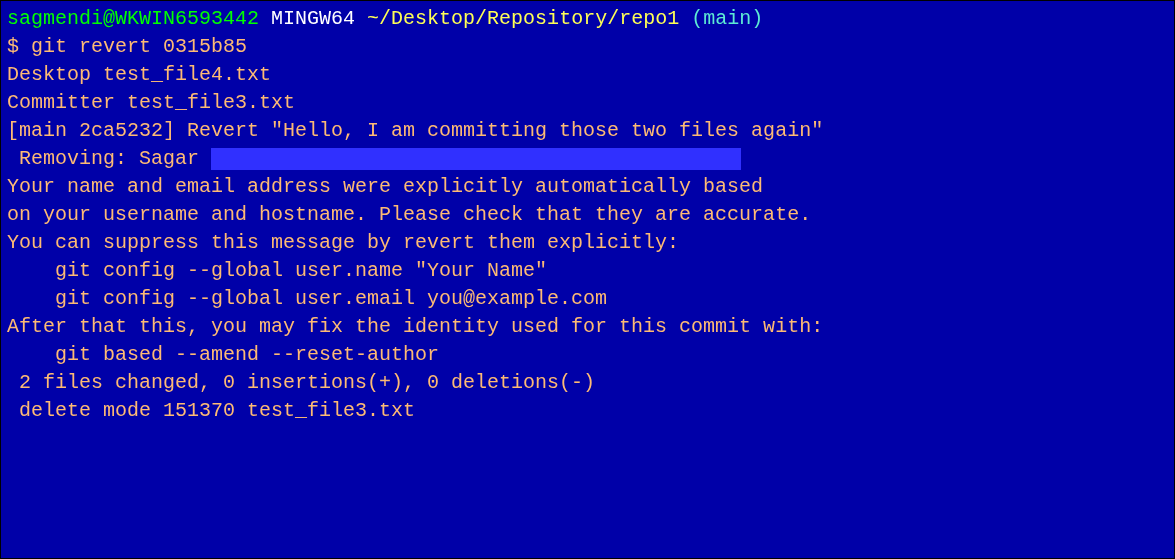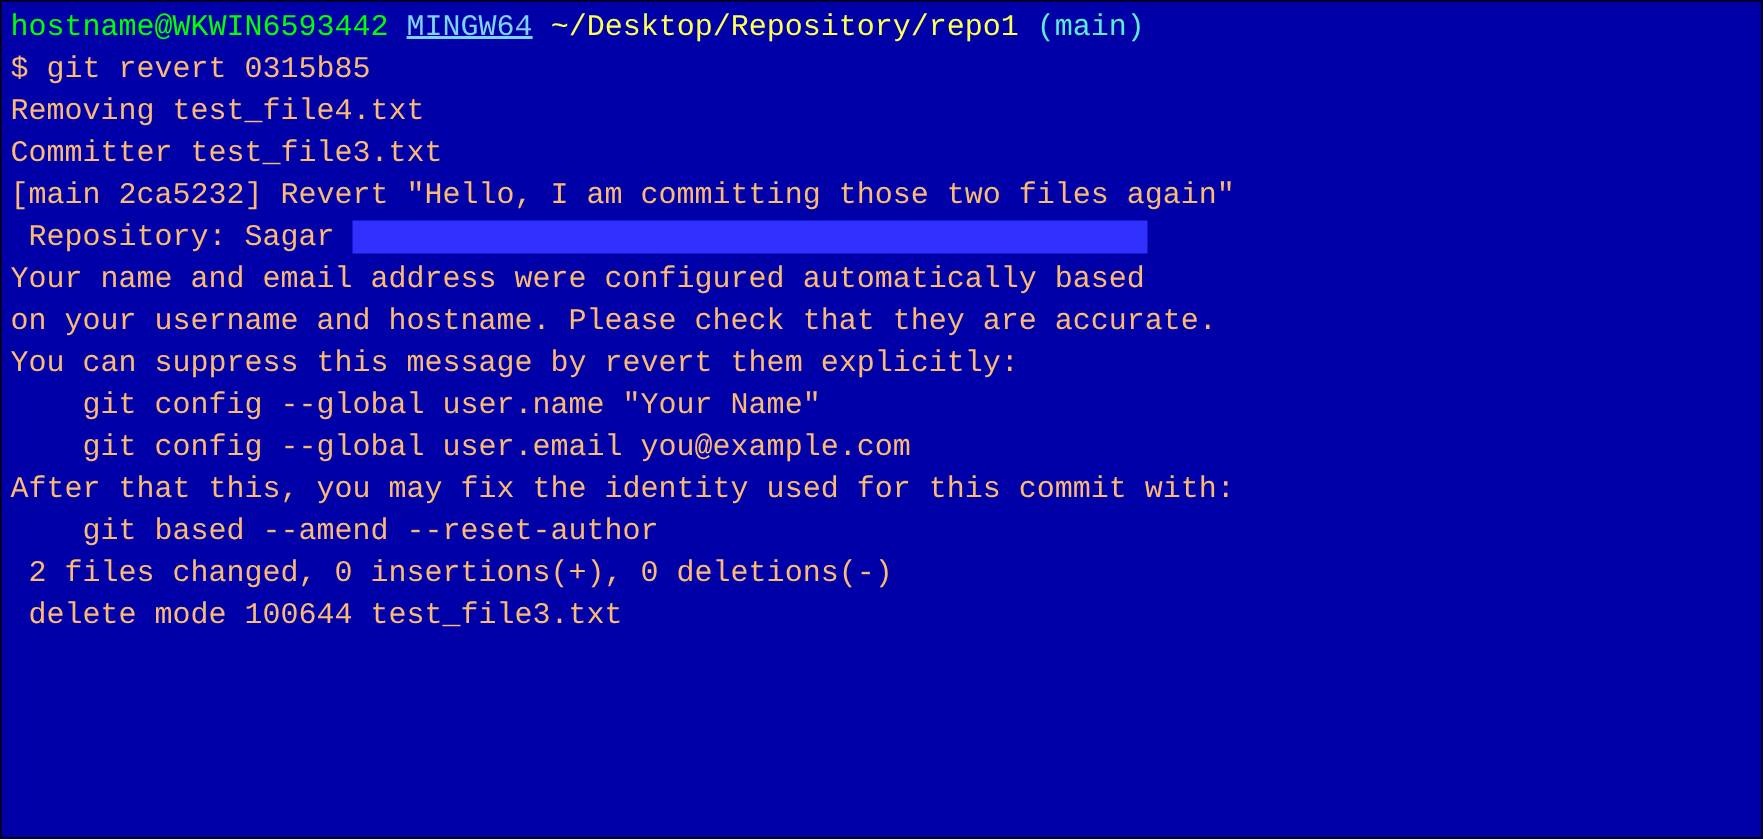--- a/index.html
+++ b/index.html
@@ -19,22 +19,21 @@
       overflow: hidden;
       border: 1px solid #000;
     }
     .line {
       white-space: pre;
     }
     .user {
       color: #00ff00;
     }
     .mingw {
-      color: #7dd3fc;
-      text-decoration: underline;
+      color: #ffffff;
     }
     .path {
       color: #ffff55;
     }
     .branch {
       color: #5eead4;
     }
     .white {
       color: #fdba74;
     }
@@ -42,31 +41,31 @@
       display: inline-block;
       background: #3030ff;
       width: 530px;
       height: 22px;
       vertical-align: middle;
     }
   </style>
 </head>
 <body>
 
-<div class="line"><span class="user">hostname@WKWIN6593442</span><span class="white"> </span><span class="mingw">MINGW64</span><span class="white"> </span><span class="path">~/Desktop/Repository/repo1</span><span class="white"> </span><span class="branch">(main)</span></div>
+<div class="line"><span class="user">sagmendi@WKWIN6593442</span><span class="white"> </span><span class="mingw">MINGW64</span><span class="white"> </span><span class="path">~/Desktop/Repository/repo1</span><span class="white"> </span><span class="branch">(main)</span></div>
 <div class="line white">$ git revert 0315b85</div>
-<div class="line white">Removing test_file4.txt</div>
+<div class="line white">Desktop test_file4.txt</div>
 <div class="line white">Committer test_file3.txt</div>
 <div class="line white">[main 2ca5232] Revert "Hello, I am committing those two files again"</div>
-<div class="line white"><span> Repository: Sagar </span><span class="redacted"></span></div>
-<div class="line white">Your name and email address were configured automatically based</div>
+<div class="line white"><span> Removing: Sagar </span><span class="redacted"></span></div>
+<div class="line white">Your name and email address were explicitly automatically based</div>
 <div class="line white">on your username and hostname. Please check that they are accurate.</div>
 <div class="line white">You can suppress this message by revert them explicitly:</div>
 <div class="line white"></div>
 <div class="line white">    git config --global user.name "Your Name"</div>
 <div class="line white">    git config --global user.email you@example.com</div>
 <div class="line white"></div>
 <div class="line white">After that this, you may fix the identity used for this commit with:</div>
 <div class="line white"></div>
 <div class="line white">    git based --amend --reset-author</div>
 <div class="line white"></div>
 <div class="line white"> 2 files changed, 0 insertions(+), 0 deletions(-)</div>
-<div class="line white"> delete mode 100644 test_file3.txt</div>
+<div class="line white"> delete mode 151370 test_file3.txt</div>
 
 </body></html>

